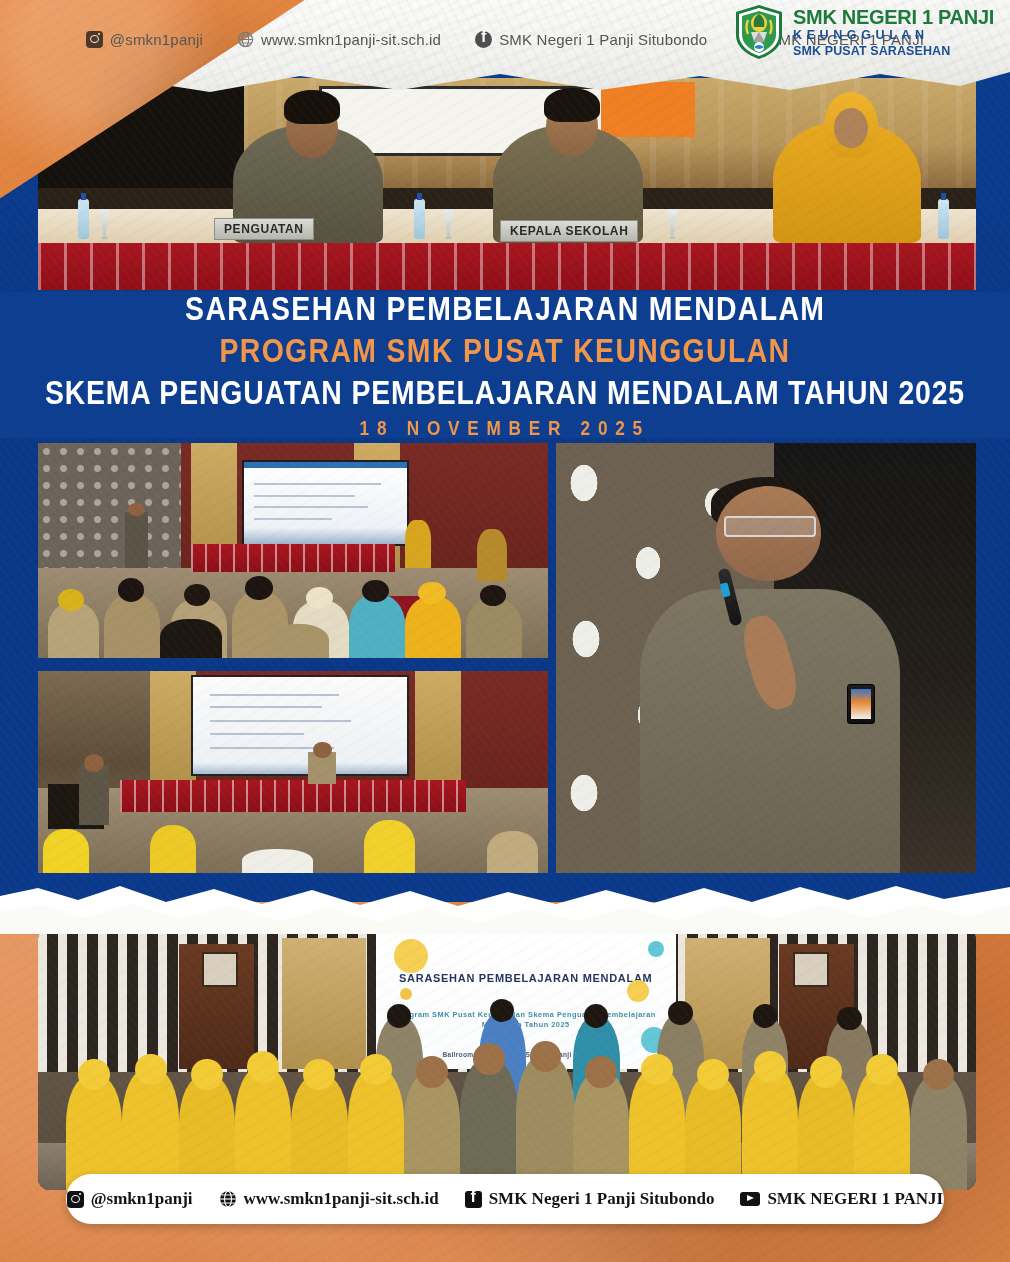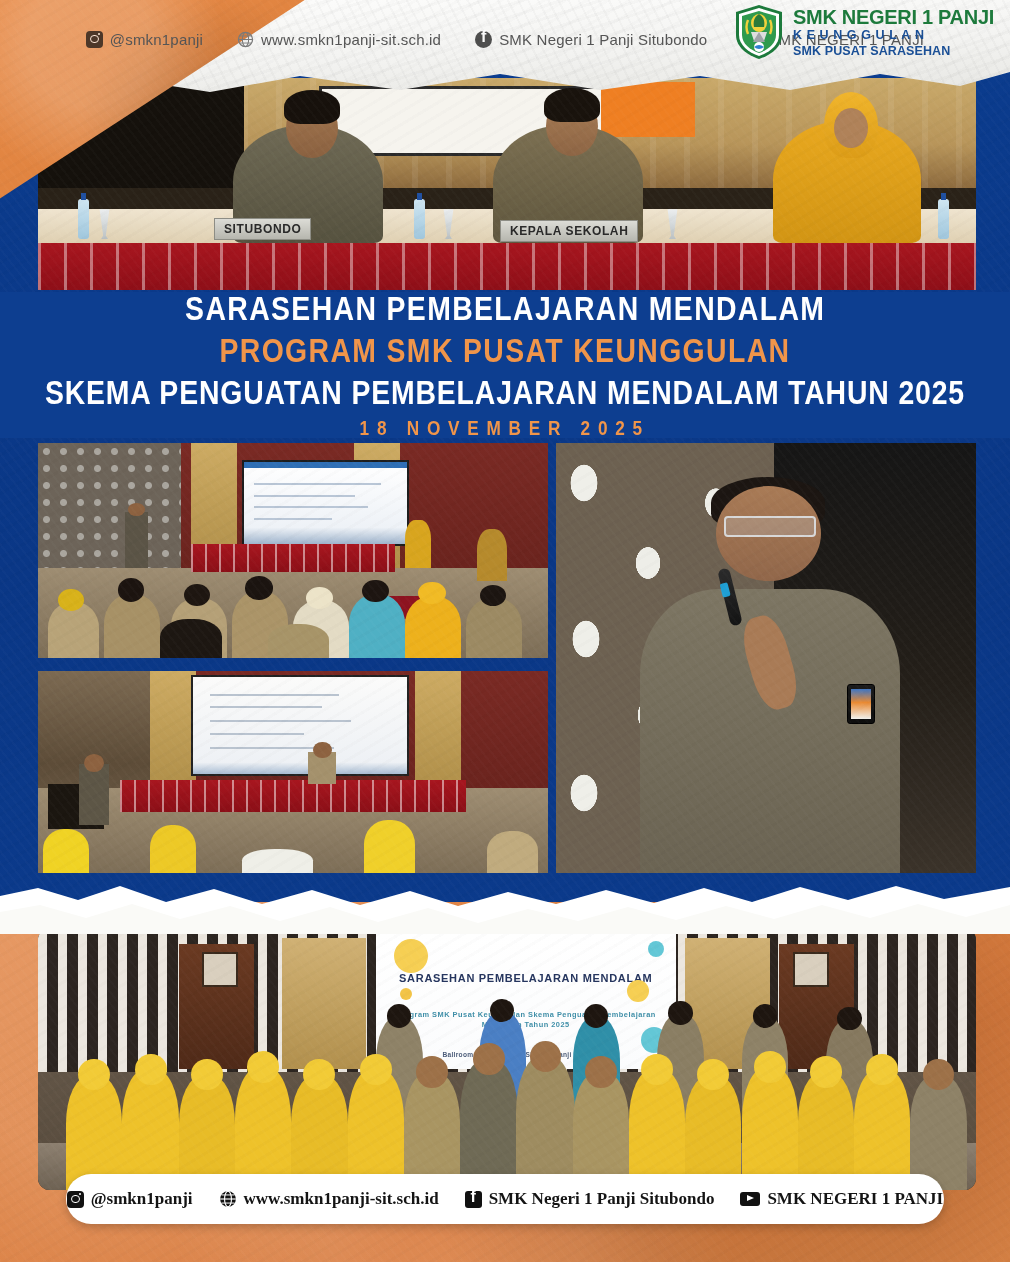--- a/index.html
+++ b/index.html
@@ -266,21 +266,21 @@
       <div class="p-head" style="left:786px;top:14px;width:54px;height:66px;background:linear-gradient(180deg,#f0b52c,#dc9c17);border-radius:50% 50% 42% 42%;"></div>
       <div class="p-head" style="left:796px;top:30px;width:34px;height:40px;background:#b08259;border-radius:50%;"></div>
 
       <div class="bottle" style="left:40px;"></div>
       <div class="bottle" style="left:376px;"></div>
       <div class="bottle" style="left:900px;"></div>
       <div class="glass" style="left:60px;"></div>
       <div class="glass" style="left:404px;"></div>
       <div class="glass" style="left:628px;"></div>
 
-      <div class="nameplate" style="left:176px;top:140px;">SITUBONDO</div>
+      <div class="nameplate" style="left:176px;top:140px;">PENGUATAN</div>
       <div class="nameplate" style="left:462px;top:142px;">KEPALA SEKOLAH</div>
     </div>
   </div>
 
   <div class="header-strip">
     <div class="header-paper"></div>
     <div class="header-social">
       <div class="hs-item">
         <span class="ig-glyph" style="opacity:.72"></span>
         <span class="hs-text">@smkn1panji</span>

